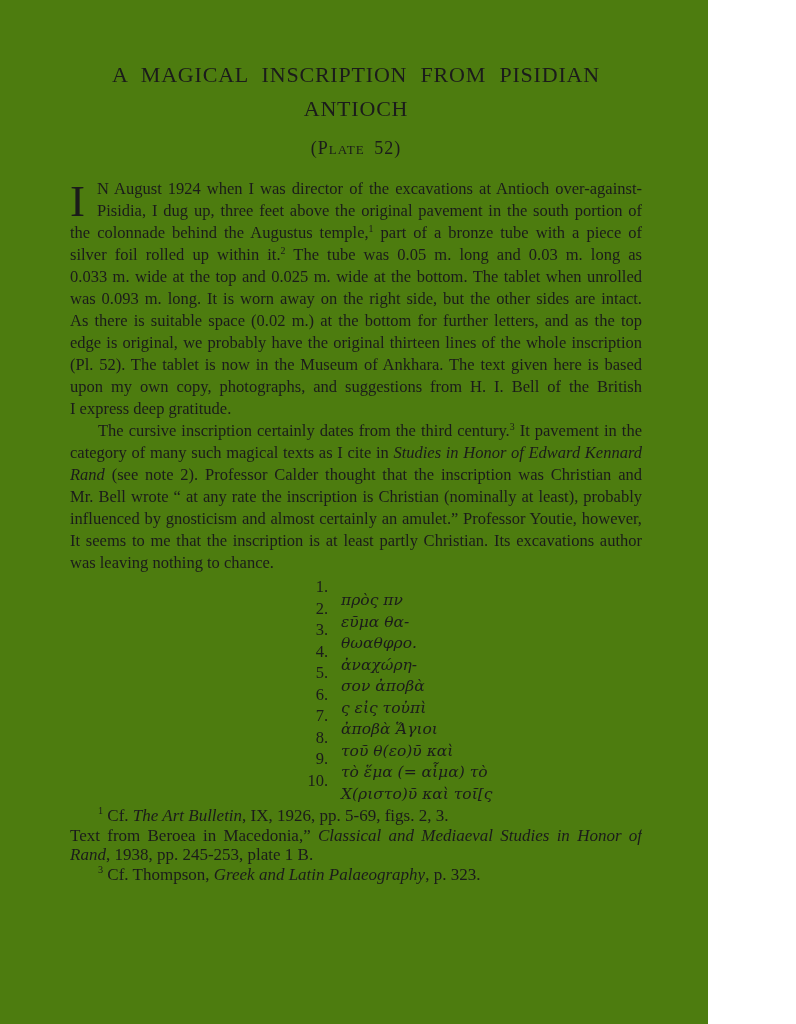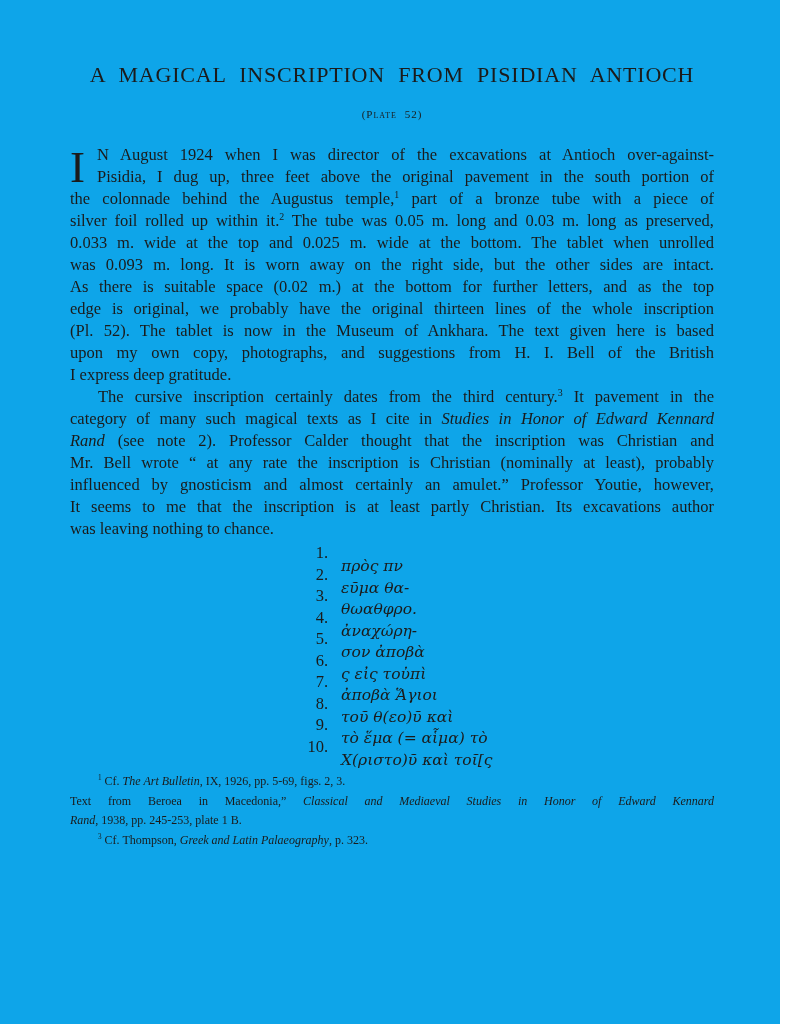--- a/index.html
+++ b/index.html
@@ -1,39 +1,39 @@
 <!DOCTYPE html>
 <html><head>
 <meta charset="utf-8">
 <style>
   html, body { margin: 0; padding: 0; background: #ffffff; }
   .page {
     position: relative;
-    width: 780px; height: 1024px;
-    background: #0ea5e9;
+    width: 708px; height: 1024px;
+    background: #4d7c0f;
     color: #1b1b1b;
     font-family: "Liberation Serif", serif;
     box-sizing: border-box;
     padding: 58px 66px 0 70px;
     overflow: hidden;
   }
   .title {
     margin: 0;
     font-size: 22px; font-weight: normal;
     line-height: 34px;
     text-align: center;
     letter-spacing: 0.8px;
     word-spacing: 7px;
   }
   .plate {
     margin-top: 12px;
     line-height: 20px;
     text-align: center;
     font-variant: small-caps;
-    font-size: 11px;
+    font-size: 18px;
     letter-spacing: 1px;
     word-spacing: 4px;
   }
   .para { margin: 0; }
   .para.first { margin-top: 20px; position: relative; }
   .line {
     height: 22px; line-height: 22px;
     font-size: 16.5px;
     text-align: justify; text-align-last: justify;
     overflow: hidden;
@@ -51,21 +51,21 @@
   .g-text {
     margin-left: 13px;
     font-family: "DejaVu Serif", serif;
     font-style: italic;
     font-size: 15.5px;
     margin-top: 14px;
   }
   .fnotes { margin-top: 15px; }
   .fline {
     height: 19.5px; line-height: 19.5px;
-    font-size: 12px;
+    font-size: 17px;
     text-align: justify; text-align-last: justify;
     overflow: hidden;
   }
   .fline.last { text-align-last: left; }
   .findent { padding-left: 28px; }
   .sup { vertical-align: super; font-size: 60%; line-height: 0; }
   .it { font-style: italic; }
 </style>
 </head>
 <body>

